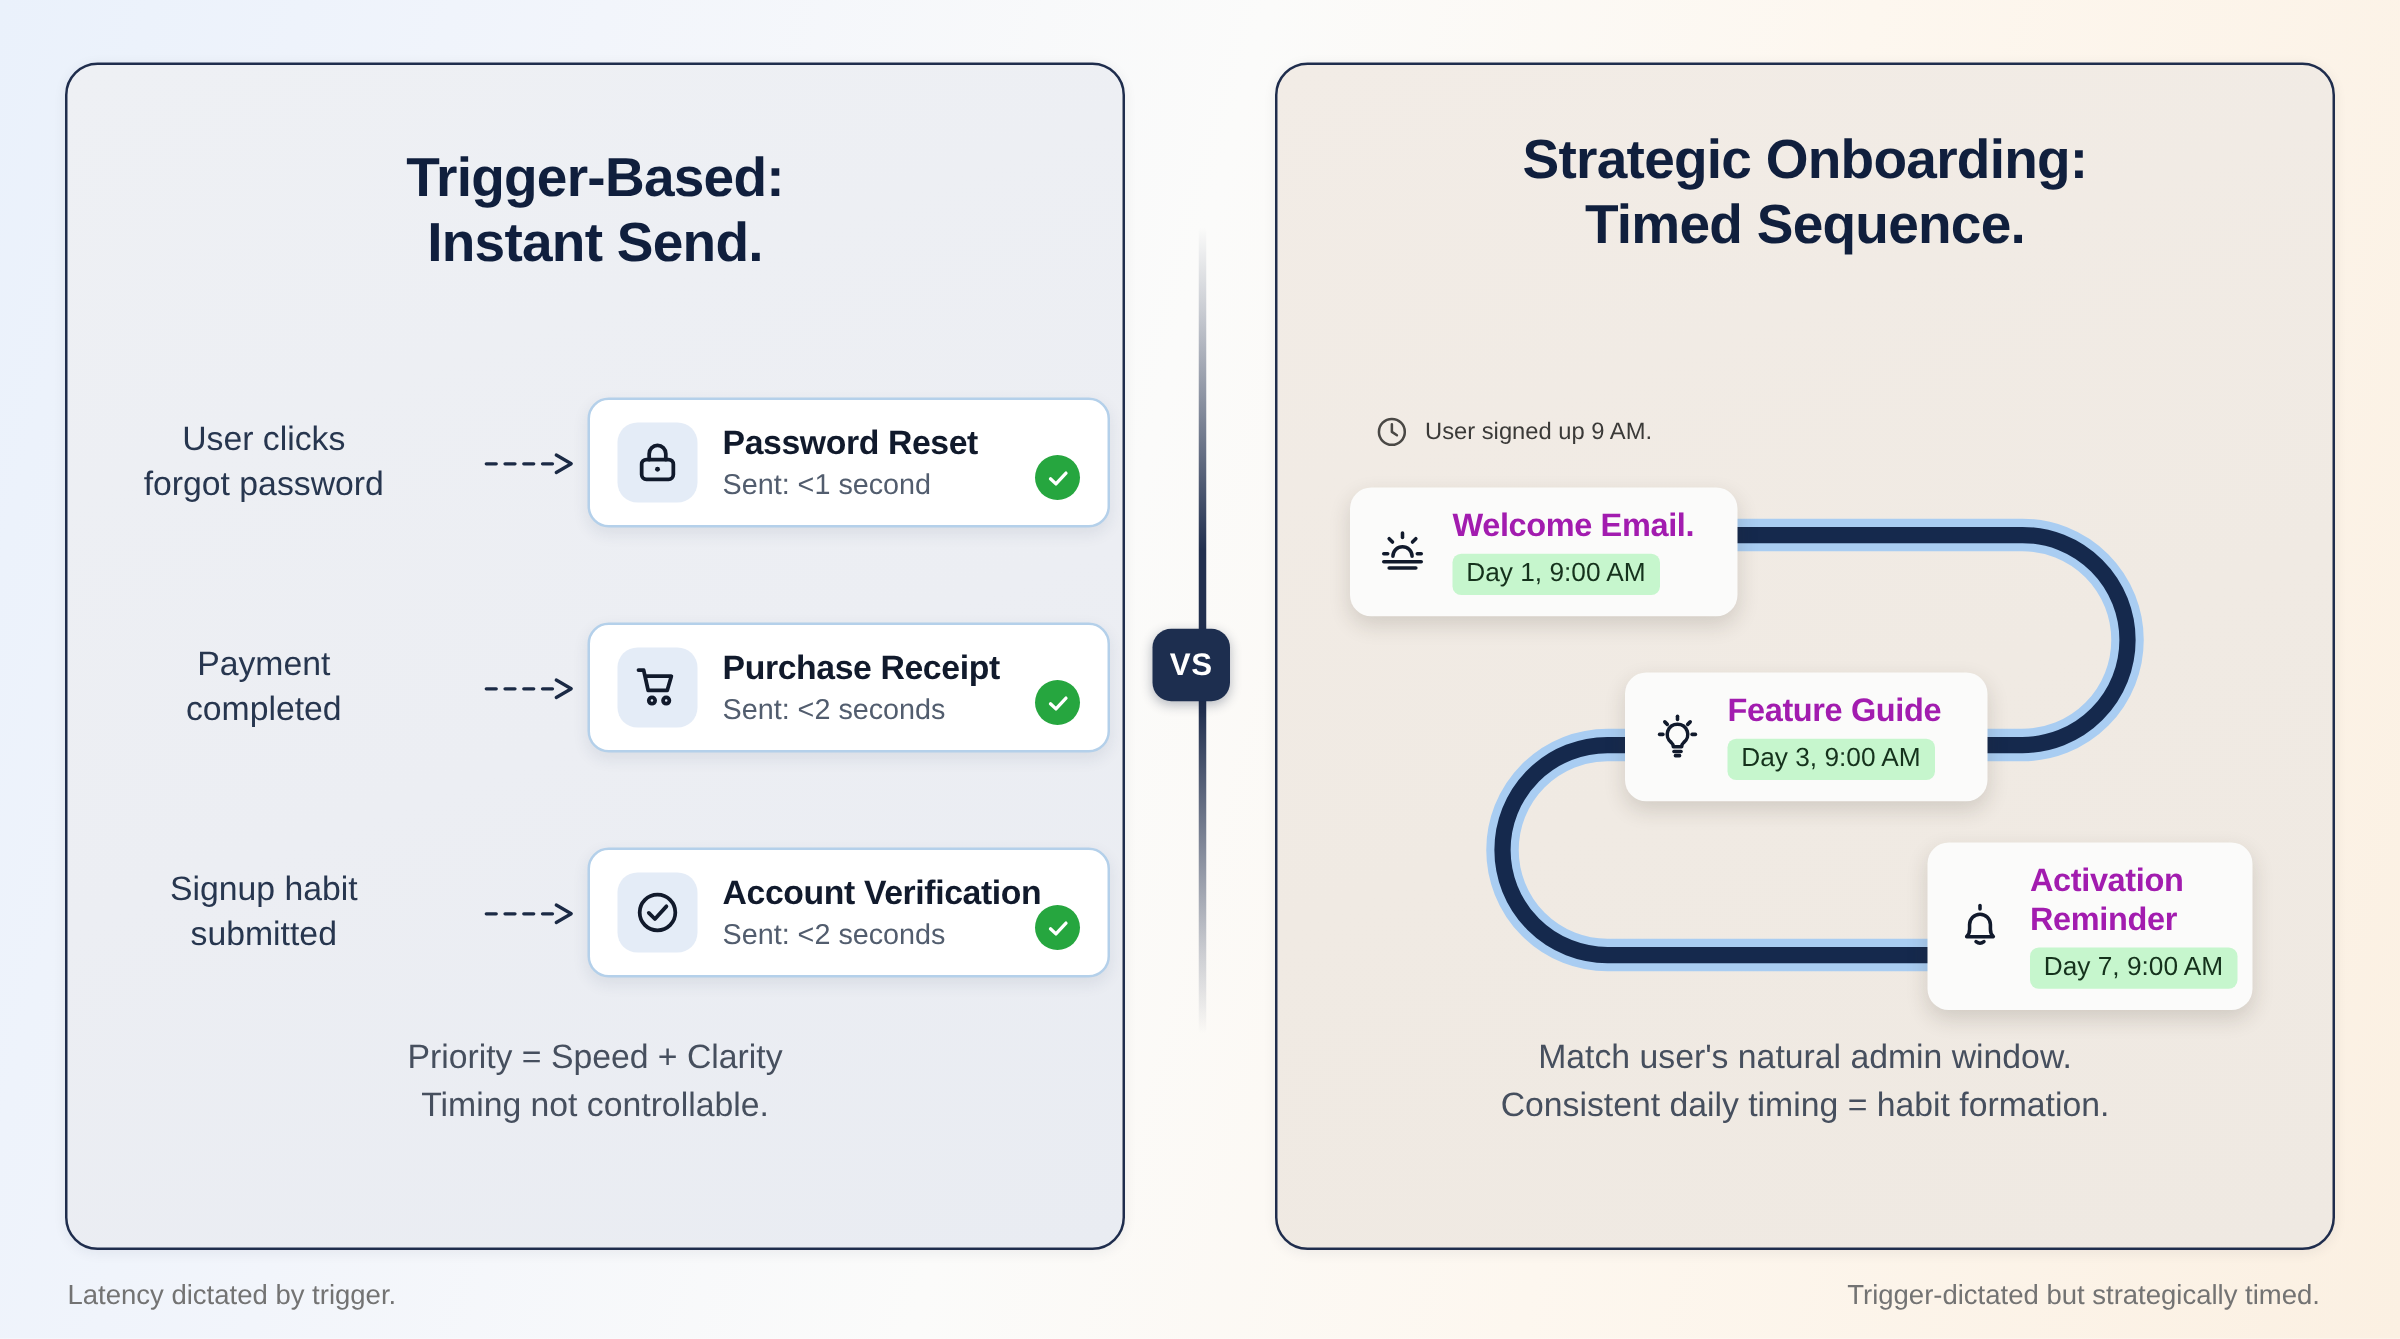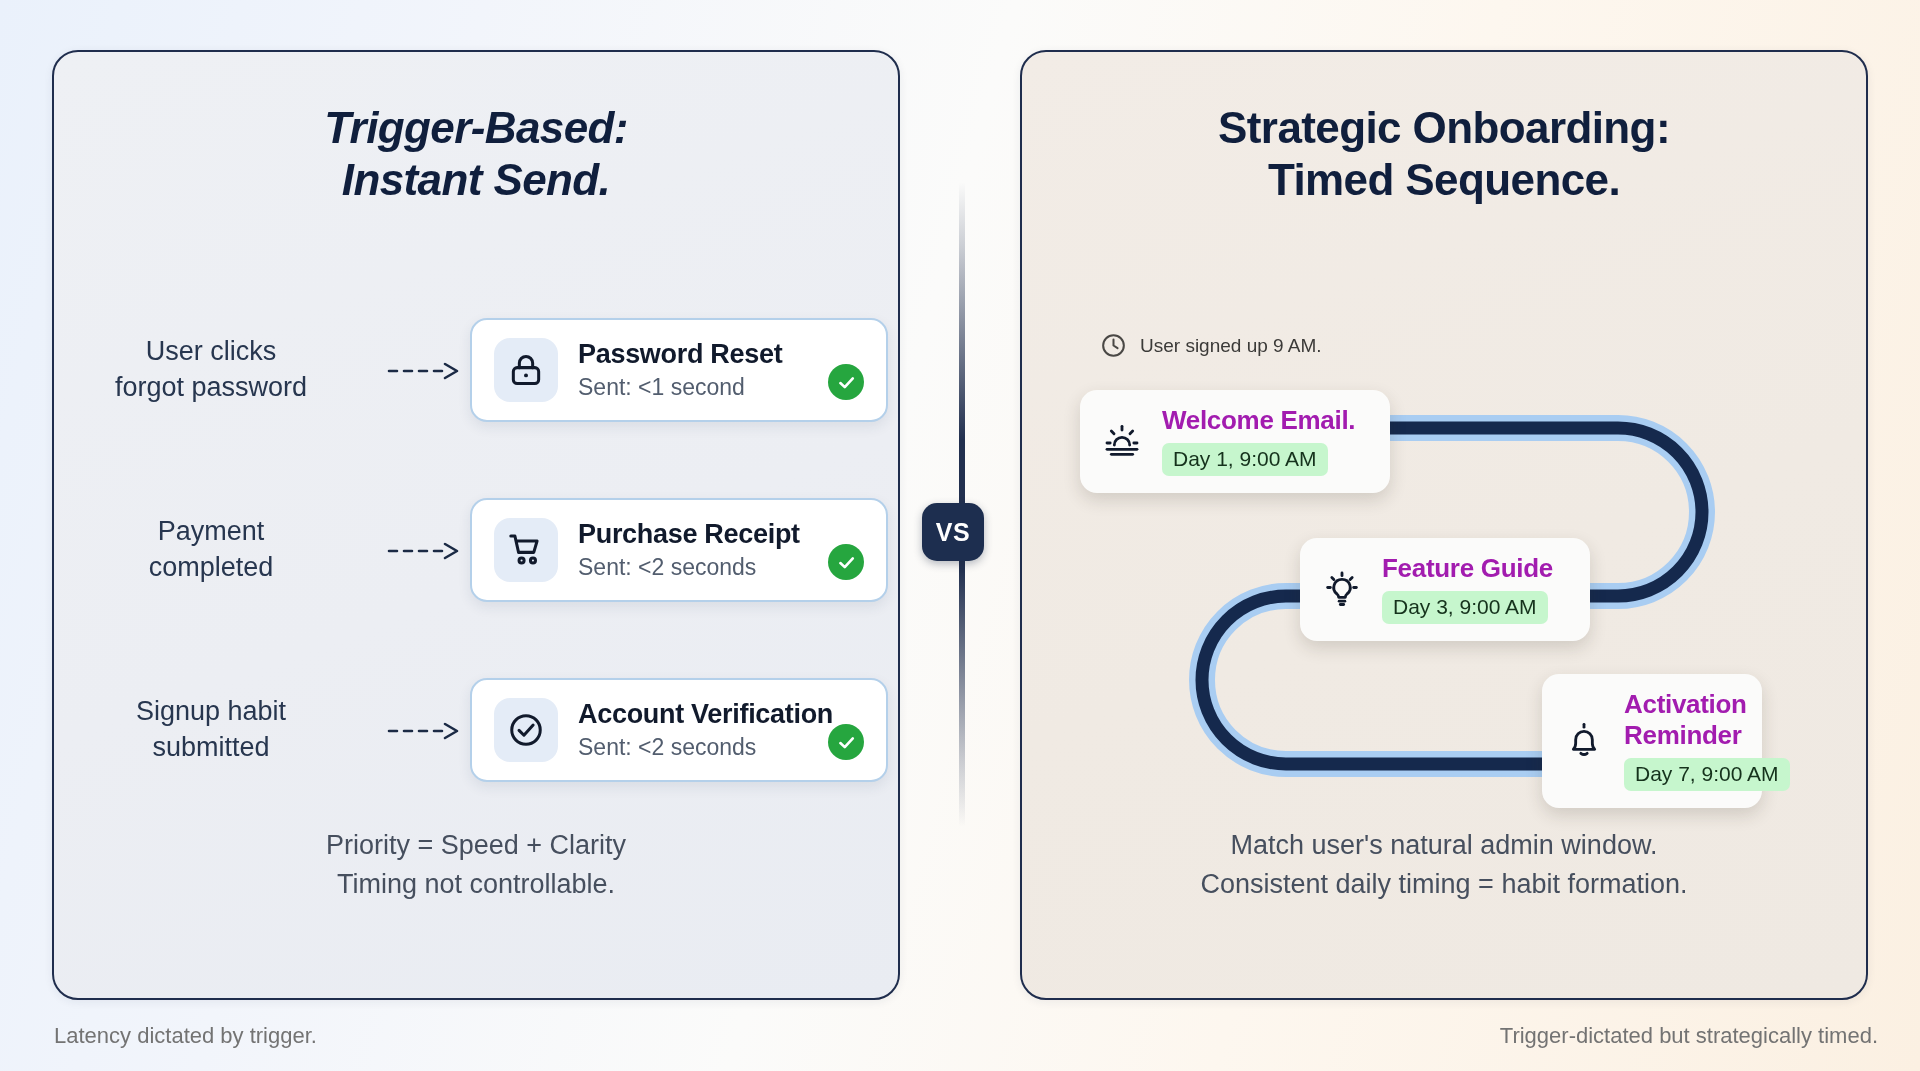--- a/index.html
+++ b/index.html
@@ -56,21 +56,21 @@
   .panel-title {
     position: absolute;
     left: 0; right: 0;
     text-align: center;
     color: #101f3d;
     font-weight: 700;
     font-size: 44px;
     line-height: 1.18;
     letter-spacing: -0.6px;
   }
-  .panel-left .panel-title { top: 50px; font-style: italic; }
+  .panel-left .panel-title { top: 65px; }
   .panel-right .panel-title { top: 50px; }
   .panel-title .l2 { display: block; }
 
   
   .vs-divider {
     position: absolute;
     left: 959px;
     top: 182px;
     width: 6px;
     height: 645px;
@@ -217,21 +217,21 @@
     background: #fbfbfa;
     border-radius: 17px;
     padding: 15px 22px 17px 18px;
     display: flex;
     align-items: center;
     gap: 16px;
     box-shadow: 0 7px 17px rgba(52,42,32,.16);
   }
   .seq-card-1 { left: 58px; top: 338px; width: 310px; }
   .seq-card-2 { left: 278px; top: 486px; width: 290px; }
-  .seq-card-3 { left: 520px; top: 622px; width: 220px; }
+  .seq-card-3 { left: 520px; top: 622px; width: 260px; }
 
   .seq-icon {
     width: 48px;
     height: 48px;
     flex: 0 0 48px;
     display: flex;
     align-items: center;
     justify-content: center;
   }
   .seq-body { flex: 1; min-width: 0; }
@@ -254,21 +254,21 @@
   }
 
   
   .caption {
     position: absolute;
     bottom: 22px;
     color: #737373;
     font-size: 22px;
   }
   .caption-left  { left: 54px; }
-  .caption-right { right: 42px; margin-top: 17px; }
+  .caption-right { right: 64px; margin-top: 17px; }
 
   svg { display: block; }
 </style>
 </head>
 <body>
 
 <div class="stage">
 
   <section class="panel panel-left">
 

